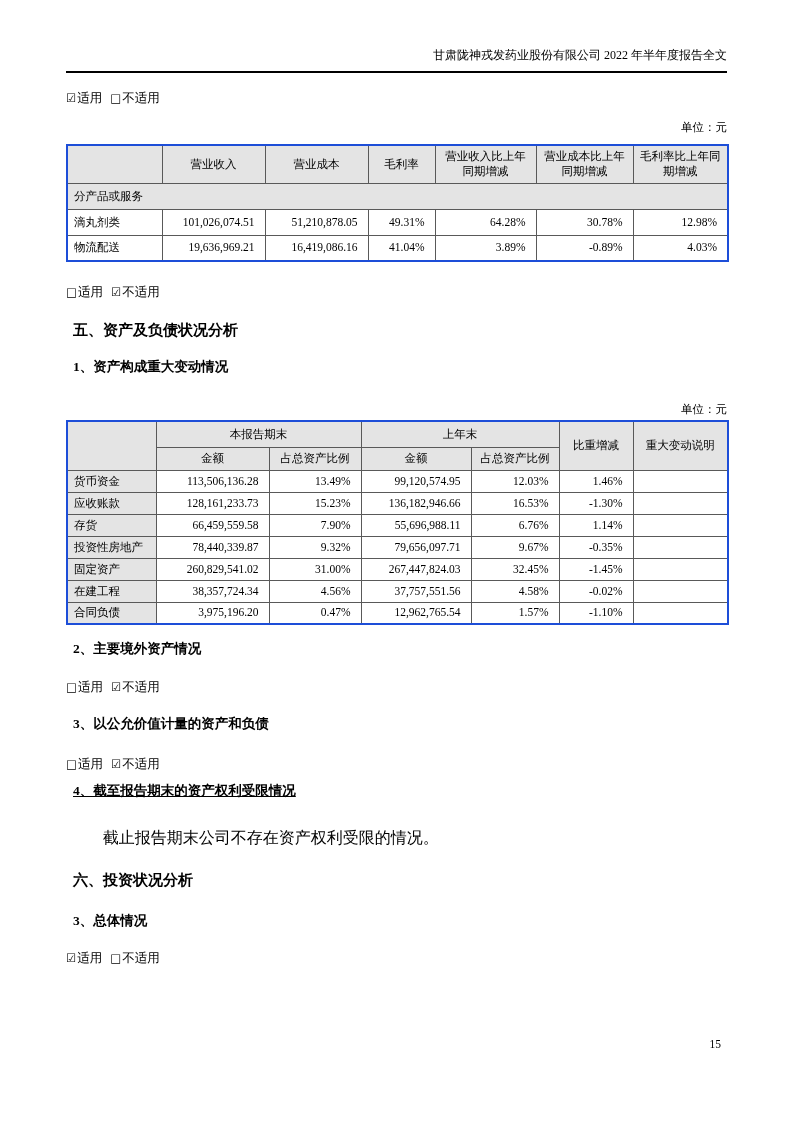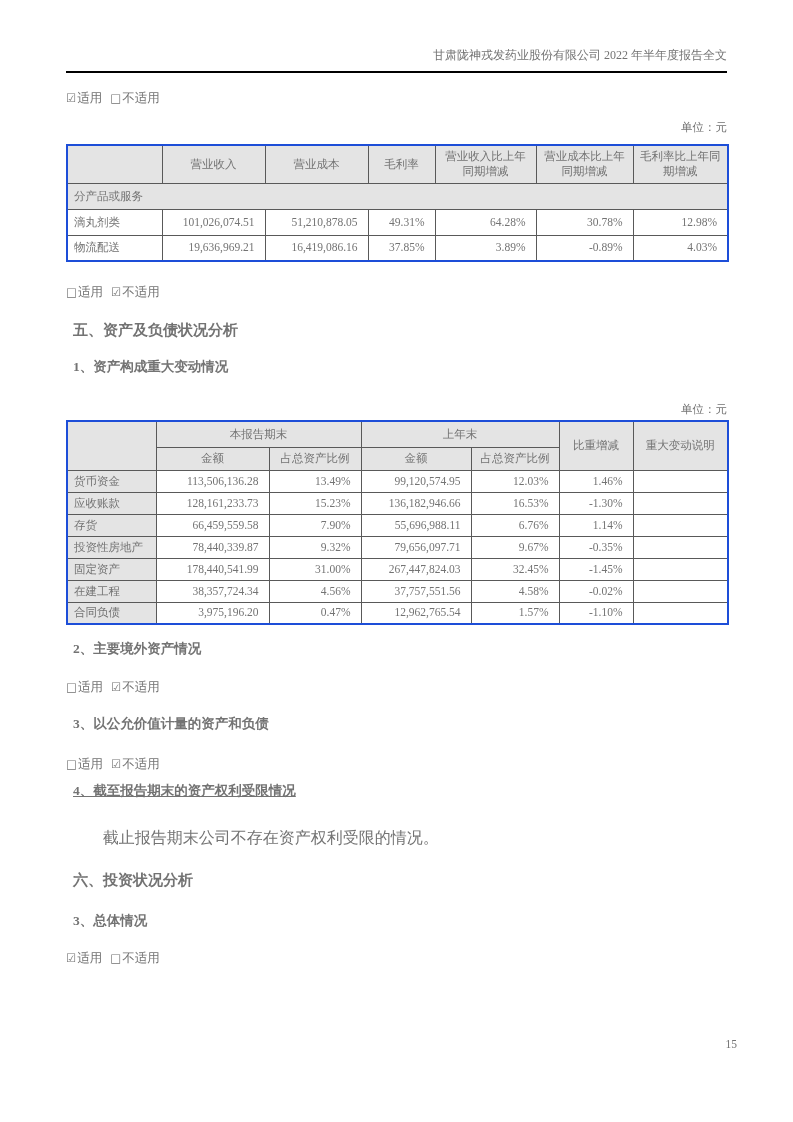--- a/index.html
+++ b/index.html
@@ -1,19 +1,19 @@
 <!DOCTYPE html>
 <html><head>
 <meta charset="utf-8">
 <style>
   * { margin:0; padding:0; box-sizing:border-box; }
   body { background:#fff; }
   .page {
     position:relative; width:793px; height:1122px; background:#fff;
-    padding:48px 66px 0 66px; overflow:hidden; color:#737373;
+    padding:48px 66px 0 66px; overflow:hidden; color:#000000;
     font-family:"Liberation Serif","DejaVu Serif",serif;
   }
   .doc-header { text-align:right; font-size:12px; line-height:14px;
     padding-bottom:9px; border-bottom:2px solid #000; }
   .check-line { font-size:12.5px; line-height:15px; margin-top:18px; }
   .check-line .box { font-family:"DejaVu Sans",sans-serif; font-size:11.5px; margin-right:1px; }
   .check-line .gap { display:inline-block; width:8px; }
   .unit-line { text-align:right; font-size:11.5px; line-height:14px; margin-top:14px; }
   table { border-collapse:collapse; width:661px; table-layout:fixed;
     font-size:11.5px; border:2px solid #1d4ed8; }
@@ -38,21 +38,21 @@
   .s5-title { margin-top:20px; }
   .s5-sub1 { margin-top:18px; }
   .unit2 { margin-top:26px; }
   .sub2 { margin-top:15px; }
   .sub3 { margin-top:20px; }
   .sub4 { margin-top:10px;text-decoration:underline; }
   .body-para { font-size:16px; line-height:16px; margin-top:30px; text-indent:2.3em; }
   .s6-title { margin-top:24px; }
   .s6-sub1 { margin-top:22px; }
   .last-check { margin-top:21px; }
-  .page-number { position:absolute; top:1038px; right:56px; font-size:11.5px; }
+  .page-number { position:absolute; top:1038px; right:72px; font-size:11.5px; }
 </style>
 </head>
 <body>
 
 <div class="page">
 
   <div class="doc-header">甘肃陇神戎发药业股份有限公司 2022 年半年度报告全文</div>
 
   <div class="check-line">
     <span class="box">☑</span><span>适用</span><span class="gap"></span><span class="box">□</span><span>不适用</span>
@@ -89,21 +89,21 @@
       <td class="num">51,210,878.05</td>
       <td class="num">49.31%</td>
       <td class="num">64.28%</td>
       <td class="num">30.78%</td>
       <td class="num">12.98%</td>
     </tr>
     <tr class="data">
       <td class="lbl">物流配送</td>
       <td class="num">19,636,969.21</td>
       <td class="num">16,419,086.16</td>
-      <td class="num">37.85%</td>
+      <td class="num">41.04%</td>
       <td class="num">3.89%</td>
       <td class="num">-0.89%</td>
       <td class="num">4.03%</td>
     </tr>
   </tbody>
     </table>
 
 
   <div class="check-line s4-check">
     <span class="box">□</span><span>适用</span><span class="gap"></span><span class="box">☑</span><span>不适用</span>
@@ -170,21 +170,21 @@
       <td class="lbl">投资性房地产</td>
       <td class="num">78,440,339.87</td>
       <td class="num">9.32%</td>
       <td class="num">79,656,097.71</td>
       <td class="num">9.67%</td>
       <td class="num">-0.35%</td>
       <td class="num"></td>
     </tr>
     <tr class="data">
       <td class="lbl">固定资产</td>
-      <td class="num">178,440,541.99</td>
+      <td class="num">260,829,541.02</td>
       <td class="num">31.00%</td>
       <td class="num">267,447,824.03</td>
       <td class="num">32.45%</td>
       <td class="num">-1.45%</td>
       <td class="num"></td>
     </tr>
     <tr class="data">
       <td class="lbl">在建工程</td>
       <td class="num">38,357,724.34</td>
       <td class="num">4.56%</td>

